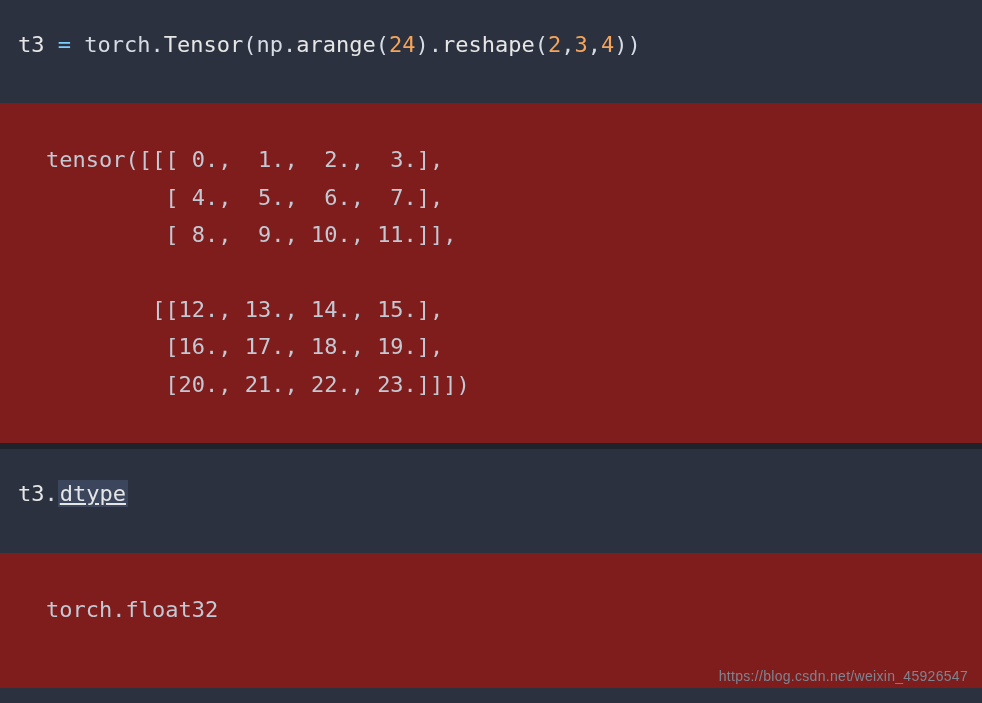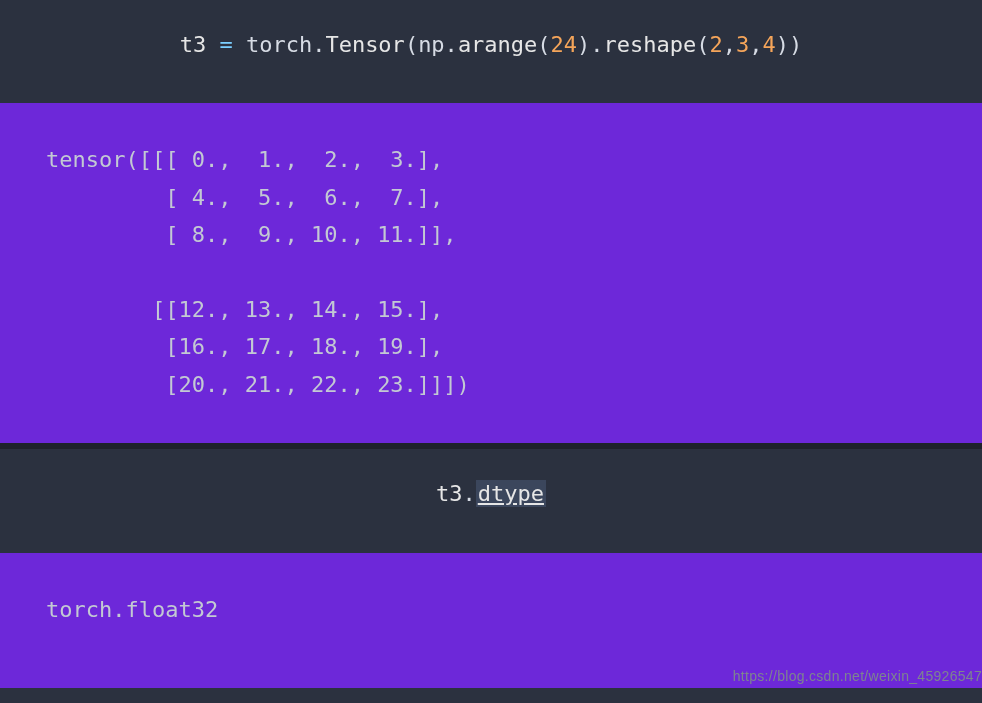--- a/index.html
+++ b/index.html
@@ -1,28 +1,28 @@
 <!DOCTYPE html>
 <html><head>
 <meta charset="utf-8">
 <style>
   html,body{margin:0;padding:0;width:982px;height:703px;background:#2b313f;font-family:"Consolas","Monaco","Menlo",monospace;font-size:22px;line-height:1.7;color:#c3c9d3;overflow:hidden;}
-  .cell-input{background:#2b313f;padding:26px 18px 40px 18px;text-align:center;}
-  .cell-output{background:#6d28d9;padding:38px 46px 40px 46px;}
+  .cell-input{background:#2b313f;padding:26px 18px 40px 18px;}
+  .cell-output{background:#7f1d1d;padding:38px 46px 40px 46px;}
   .sep{height:6px;background:#1e222b;}
   pre{margin:0;white-space:pre;font-family:inherit;}
   .tok-var{color:#e6e6e6;}
   .tok-op{color:#7bcfff;}
   .tok-plain{color:#d6dbe4;}
   .tok-call{color:#e6e6e6;}
   .tok-num{color:#f5a55a;}
   .tok-punct{color:#d6dbe4;}
   .tok-attr{background:#3b465c;color:#e6e6e6;padding:1px 2px;text-decoration:underline;}
   .out-text{color:#c3c9d3;}
-  .watermark{position:absolute;right:0;bottom:14px;font-size:14px;color:#7e8490;font-family:Arial,sans-serif;letter-spacing:0.3px;}
+  .watermark{position:absolute;right:14px;bottom:14px;font-size:14px;color:#7e8490;font-family:Arial,sans-serif;letter-spacing:0.3px;}
 </style>
 </head>
 <body>
 
 <div class="cell-input">
 <pre><span class="tok-var">t3</span><span class="tok-op"> = </span><span class="tok-plain">torch.</span><span class="tok-call">Tensor</span><span class="tok-punct">(</span><span class="tok-plain">np.</span><span class="tok-call">arange</span><span class="tok-punct">(</span><span class="tok-num">24</span><span class="tok-punct">)</span><span class="tok-punct">.</span><span class="tok-call">reshape</span><span class="tok-punct">(</span><span class="tok-num">2</span><span class="tok-punct">,</span><span class="tok-num">3</span><span class="tok-punct">,</span><span class="tok-num">4</span><span class="tok-punct">))</span></pre>
 </div>
 
 <div class="cell-output">
 <pre class="out-text">tensor([[[ 0.,  1.,  2.,  3.],

